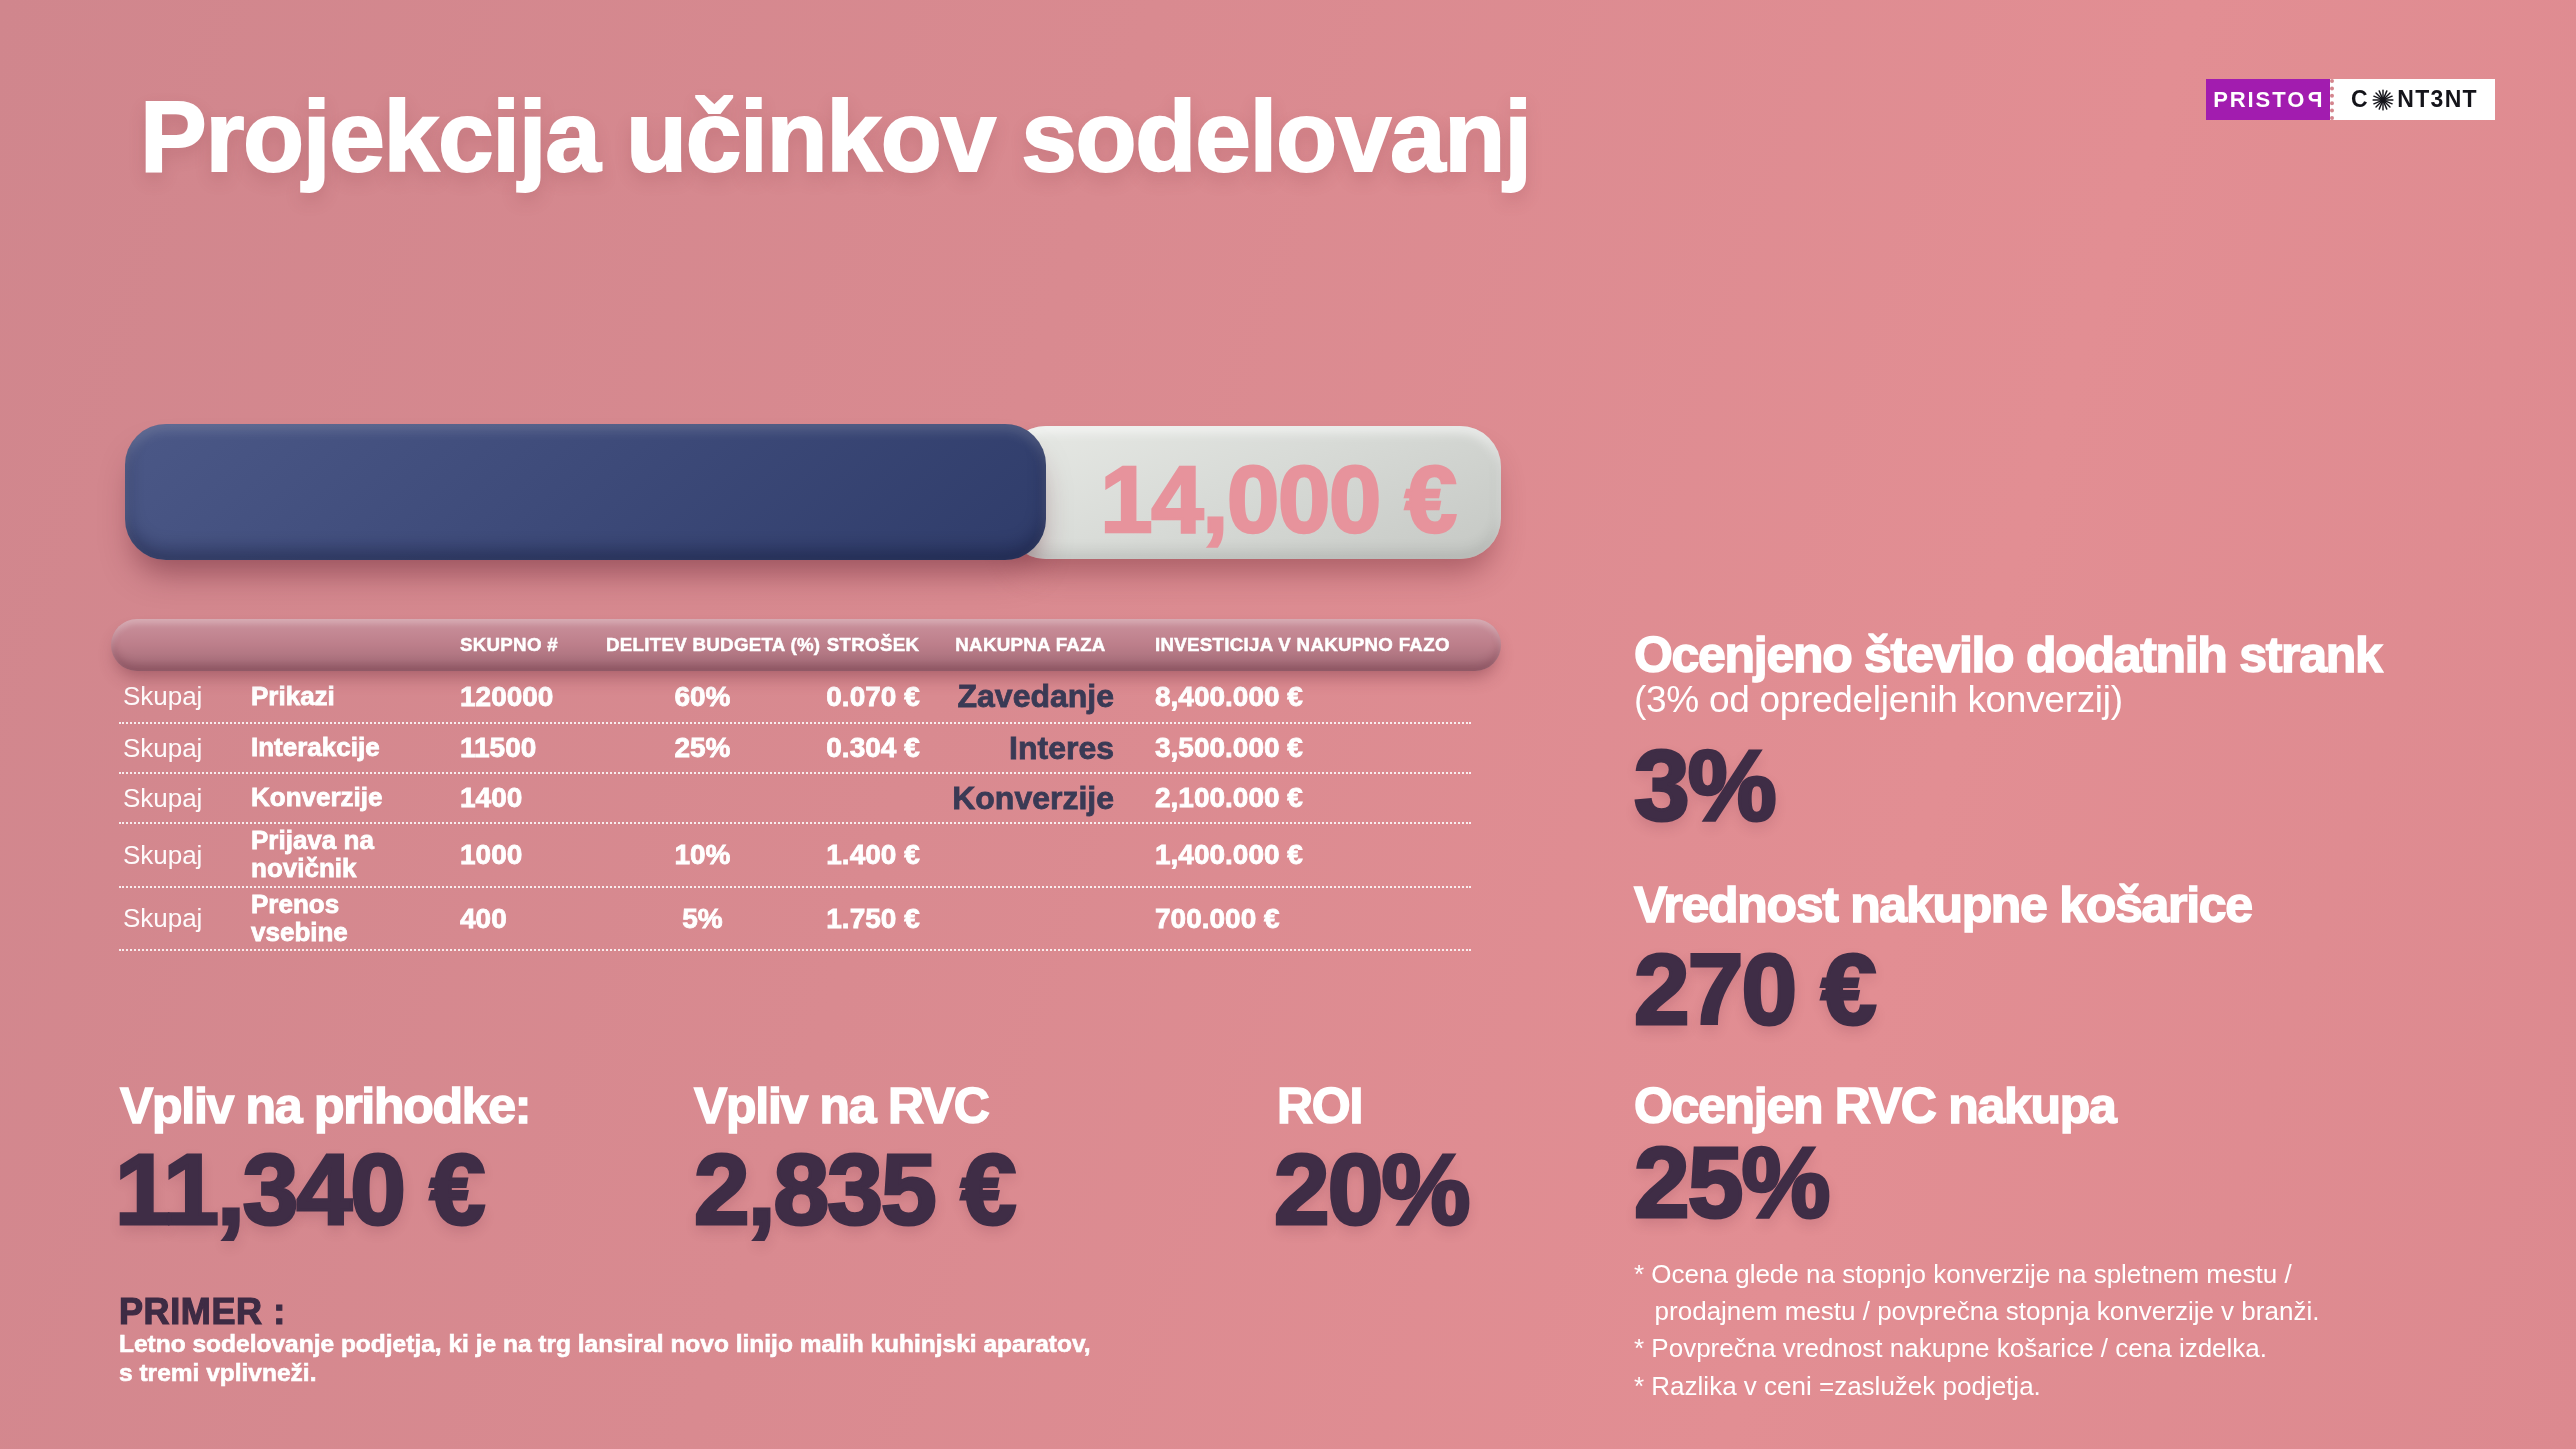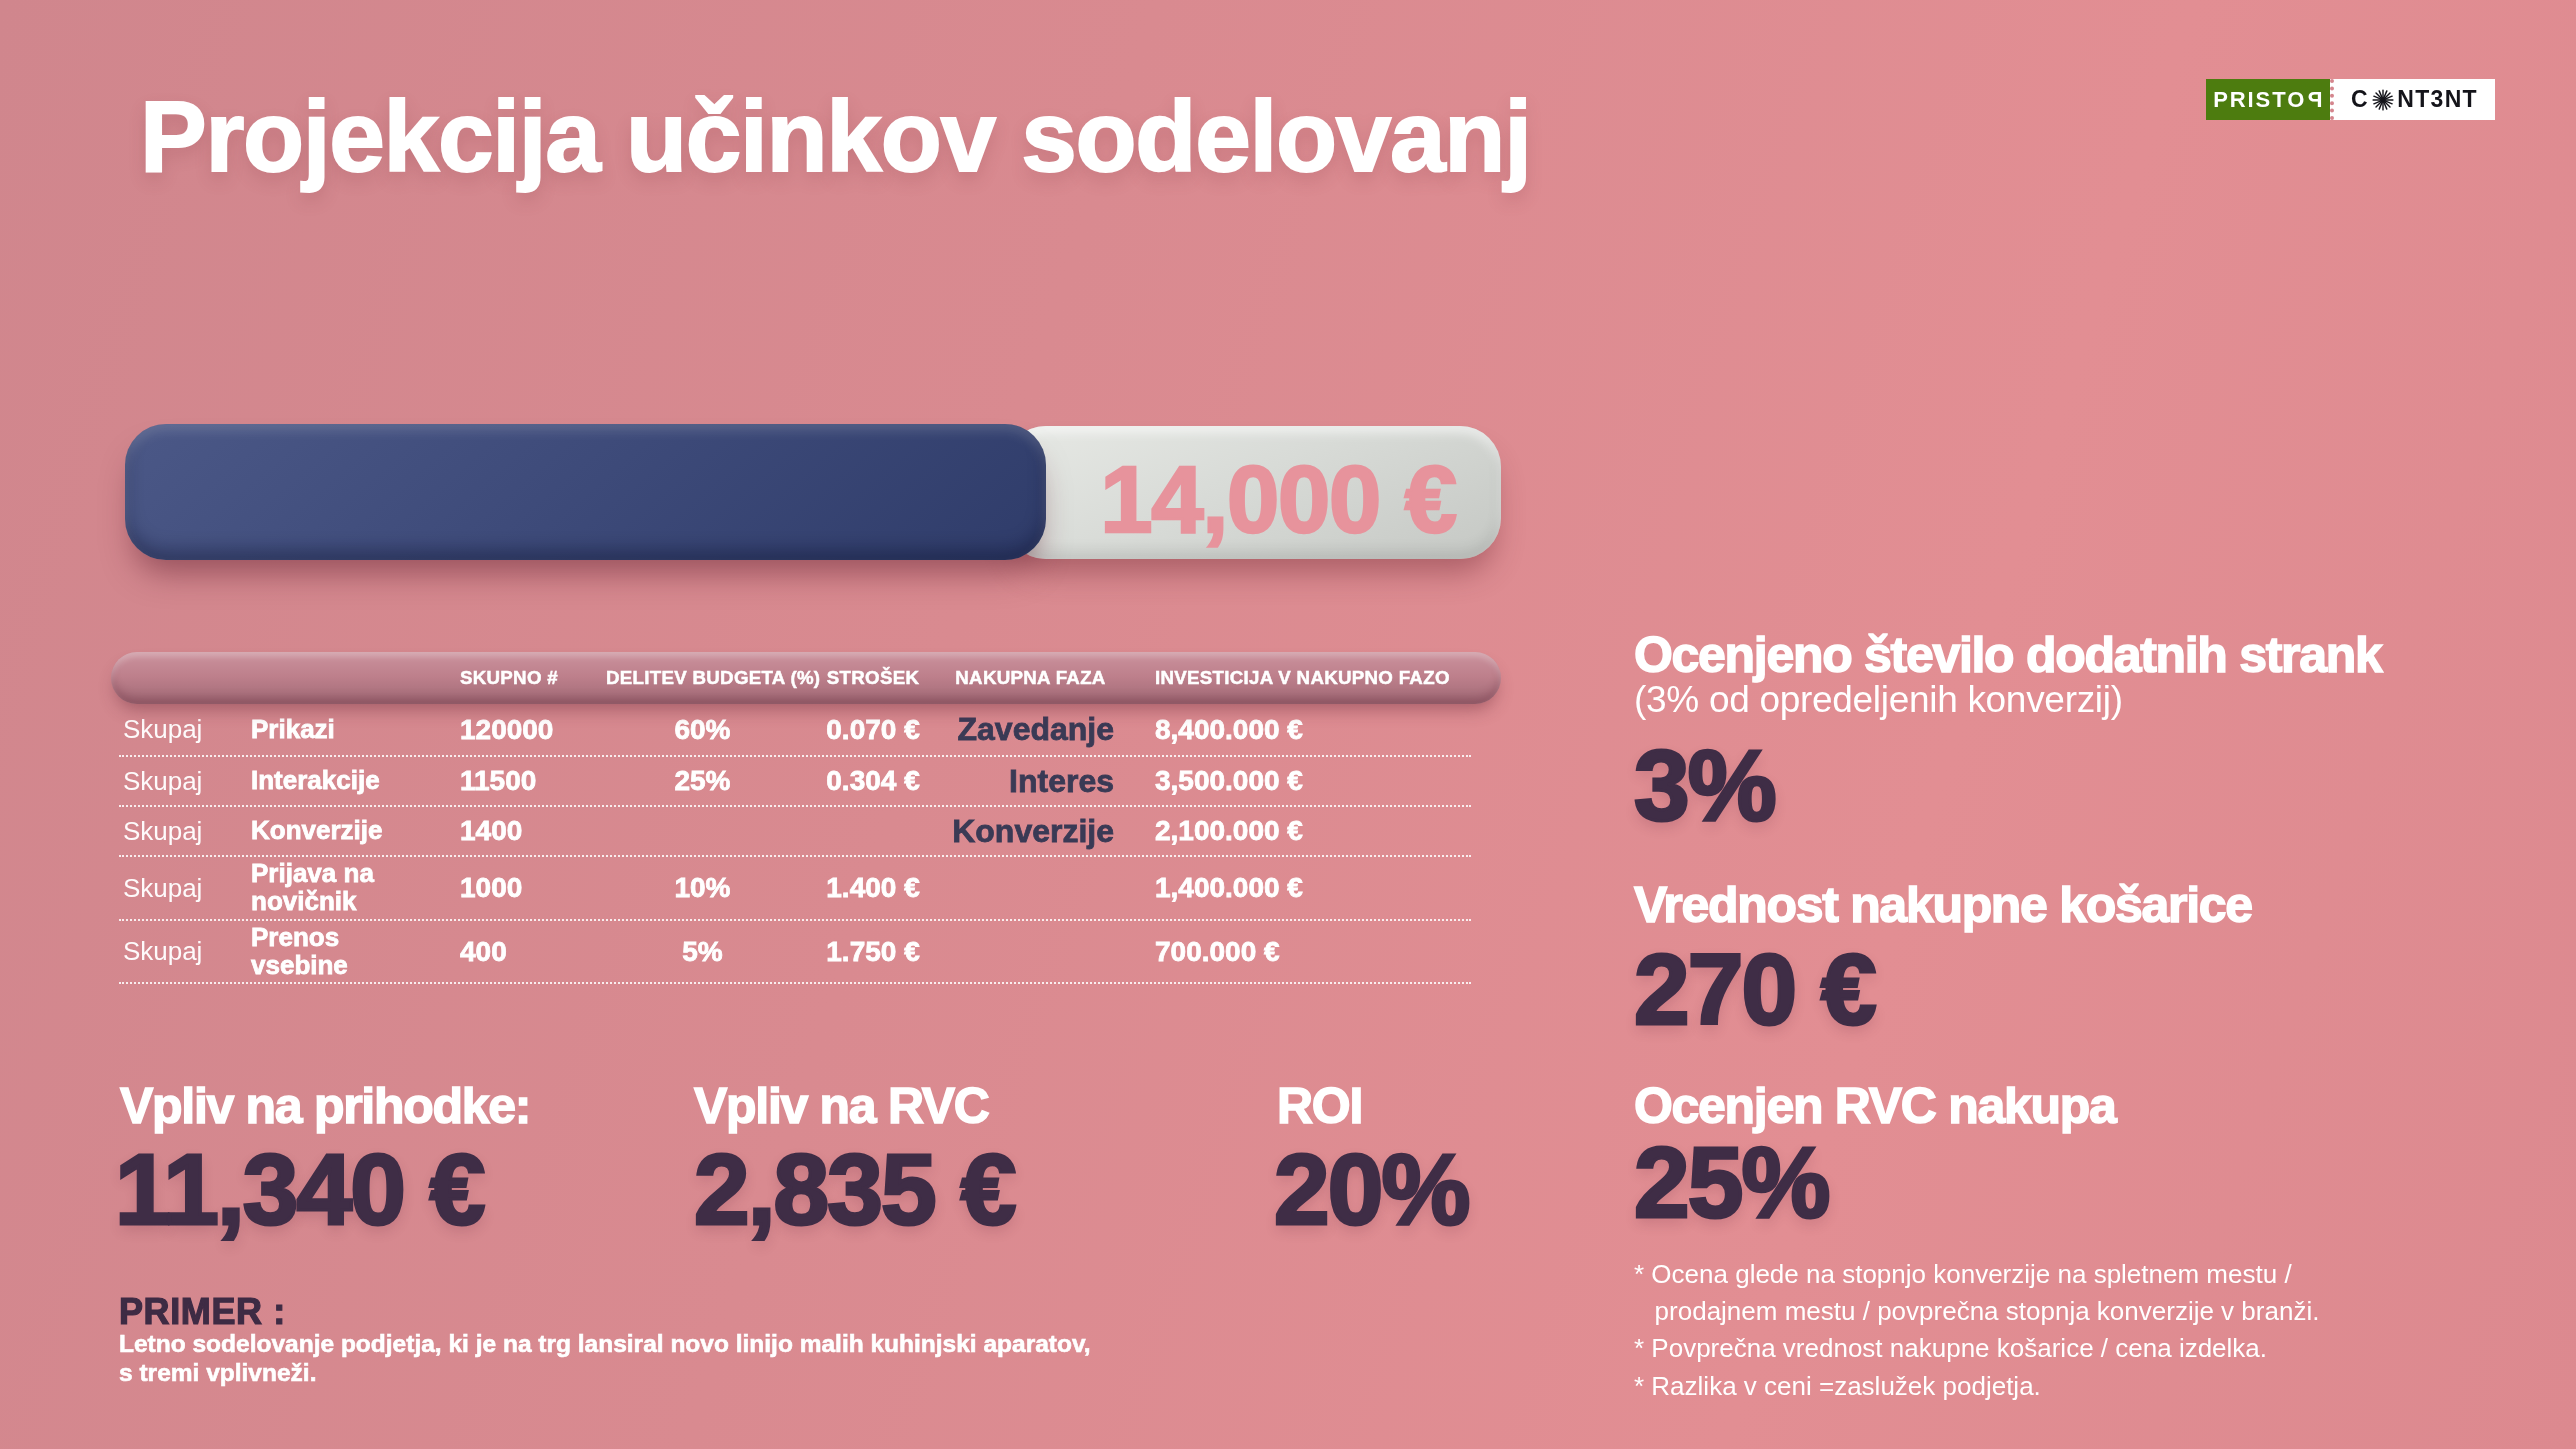--- a/index.html
+++ b/index.html
@@ -14,21 +14,21 @@
   .title {
     position:absolute; left:140px; top:75px;
     font-size:100px; line-height:1.22; font-weight:800; color:#ffffff;
     letter-spacing:-1.3px; -webkit-text-stroke:1.9px #ffffff;
     text-shadow:0 7.7px 16.7px rgba(130,55,65,.22);
   }
 
   
   .logo-bar { position:absolute; left:2206px; top:79px; height:41px; display:flex; }
   .logo-black {
-    width:124px; height:41px; background:#4d7c0f; color:#ffffff;
+    width:124px; height:41px; background:#a21caf; color:#ffffff;
     display:flex; align-items:center; justify-content:center;
     font-size:22px; font-weight:700; letter-spacing:1.9px;
   }
   .flip { display:inline-block; transform:scaleX(-1); }
   .logo-white {
     width:165px; height:41px; background:#ffffff; color:#14141a;
     display:flex; align-items:center; justify-content:center; gap:3.2px;
     font-size:23px; font-weight:700; letter-spacing:1.3px;
     border-left:4.5px dotted #d4858d;
   }
@@ -55,21 +55,21 @@
                inset 0 6.4px 11.6px rgba(255,255,255,.16),
                inset 0 -10.3px 16.7px rgba(5,10,35,.35);
     display:flex; flex-direction:column; justify-content:center; padding-left:24.5px;
   }
   .banner-line {
     color:#ffffff; font-size:38px; font-weight:700; letter-spacing:-0.6px;
     -webkit-text-stroke:1px #ffffff; line-height:1.42; white-space:nowrap;
   }
 
   
-  .table { position:absolute; left:119px; top:652px; width:1352px; }
+  .table { position:absolute; left:119px; top:619px; width:1352px; }
   .grid {
     display:grid;
     grid-template-columns:100px 213px 174px 193px 148px 167px 357px;
     align-items:center;
   }
   .thead { position:relative; height:52px; }
   .thead-bar {
     position:absolute; left:-8.4px; top:0; width:1390px; height:52px; border-radius:26px;
     background:linear-gradient(180deg,#cb929d 0%,#bd7f8b 48%,#a06a76 100%);
     box-shadow:0 10.3px 16.7px -5.2px rgba(105,40,55,.45),

